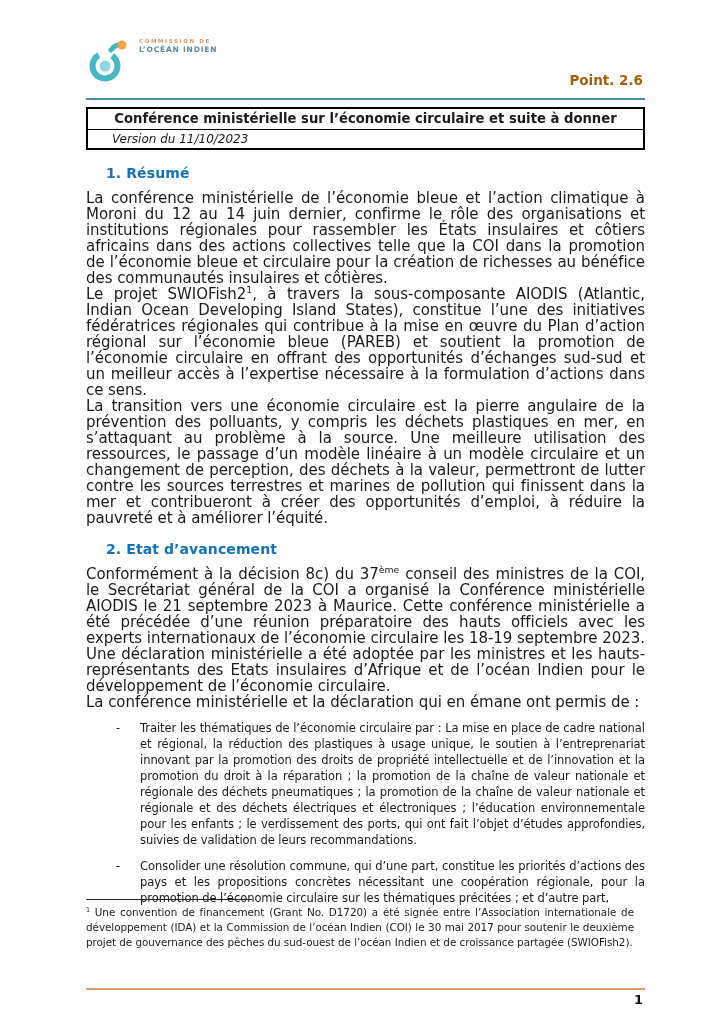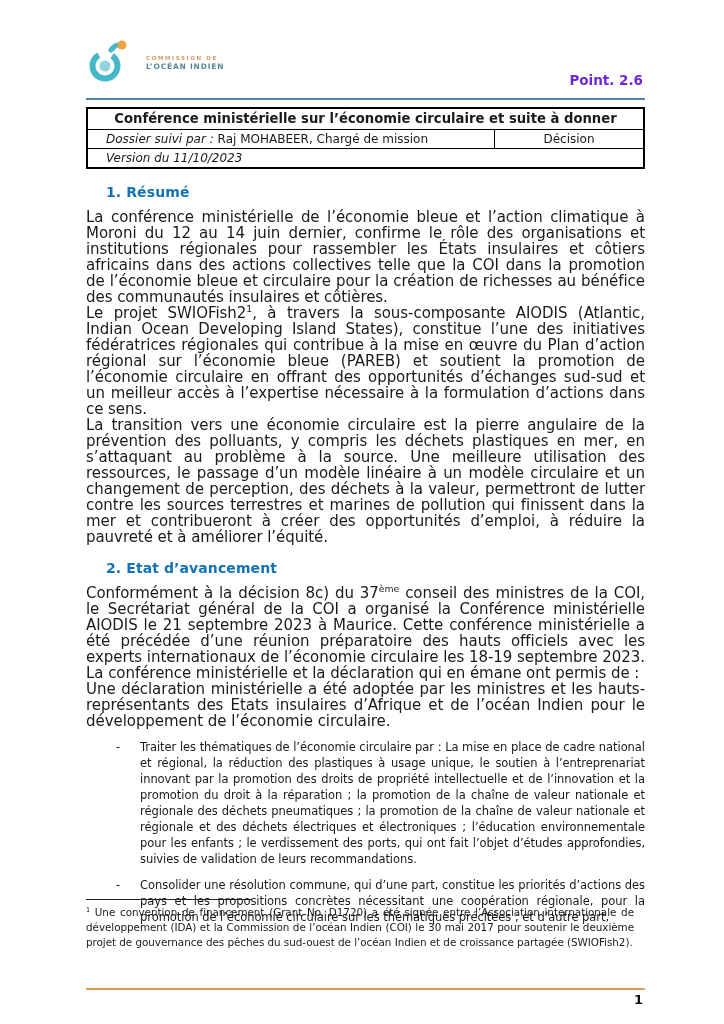--- a/index.html
+++ b/index.html
@@ -10,32 +10,32 @@
     background:#ffffff;
     font-family:"DejaVu Sans","Liberation Sans",sans-serif;
     color:#1a1a1a;
     overflow:hidden;
   }
   .content{
     position:absolute;left:86px;right:79px;top:0;
   }
   
   .header{position:relative;height:52px;margin-top:38px;}
-  .logo{position:absolute;left:2px;top:0;display:flex;align-items:center;gap:18px;}
+  .logo{position:absolute;left:2px;top:0;display:flex;gap:11px;}
   .logo-text{display:flex;flex-direction:column;line-height:1.25;}
   .logo-line1{font-size:5.5px;letter-spacing:1.6px;color:#d9995c;font-weight:bold;}
   .logo-line2{font-size:7.5px;letter-spacing:0.8px;color:#57879b;font-weight:bold;}
-  .point-label{position:absolute;right:2px;bottom:2px;font-weight:bold;font-size:13.5px;color:#6d28d9;text-align:center;}
+  .point-label{position:absolute;right:2px;bottom:2px;font-weight:bold;font-size:13.5px;color:#a16207;text-align:center;}
   .top-rule{margin-top:8px;border-top:2.5px solid #4a87ab;height:0;}
   
   .info-table{
     width:100%;border-collapse:collapse;margin-top:7px;
     border:2px solid #000;font-size:12px;
   }
-  .info-table td{border:1.5px solid #000;padding:1px 18px;vertical-align:top;line-height:1.35;}
+  .info-table td{border:1.5px solid #000;padding:1px 24px;vertical-align:top;line-height:1.35;}
   .tbl-title{font-weight:bold;text-align:center;font-size:13.2px;padding:2px 4px;}
   .col-right{width:112px;text-align:center;}
   .italic{font-style:italic;}
   
   .section-heading{
     color:#1272b8;font-weight:bold;font-size:14px;
     margin:15px 0 9px 20px;letter-spacing:0.1px;
   }
   .para{
     font-size:15px;line-height:16px;text-align:justify;
@@ -81,38 +81,34 @@
     </div>
 
     <div class="top-rule"></div>
 
     <table class="info-table">
       <tbody>
           <tr>
         <td class="tbl-title" colspan="2">Conférence ministérielle sur l’économie circulaire et suite à donner</td>
       </tr>
       <tr>
-        <td><span class="italic">Dossier suivi par :</span><span> Raj MOHABEER, Chargé de mission</span></td>
-        <td class="col-right">Décision</td>
-      </tr>
-      <tr>
         <td class="italic" colspan="2">Version du 11/10/2023</td>
       </tr>
     </tbody>
       </table>
 
     <div class="section-heading">1. Résumé</div>
     <div class="para">La conférence ministérielle de l’économie bleue et l’action climatique à Moroni du 12 au 14 juin dernier, confirme le rôle des organisations et institutions régionales pour rassembler les États insulaires et côtiers africains dans des actions collectives telle que la COI dans la promotion de l’économie bleue et circulaire pour la création de richesses au bénéfice des communautés insulaires et côtières.</div>
     <div class="para"><span>Le projet SWIOFish2</span><sup>1</sup><span>, à travers la sous-composante AIODIS (Atlantic, Indian Ocean Developing Island States), constitue l’une des initiatives fédératrices régionales qui contribue à la mise en œuvre du Plan d’action régional sur l’économie bleue (PAREB) et soutient la promotion de l’économie circulaire en offrant des opportunités d’échanges sud-sud et un meilleur accès à l’expertise nécessaire à la formulation d’actions dans ce sens.</span></div>
     <div class="para">La transition vers une économie circulaire est la pierre angulaire de la prévention des polluants, y compris les déchets plastiques en mer, en s’attaquant au problème à la source. Une meilleure utilisation des ressources, le passage d’un modèle linéaire à un modèle circulaire et un changement de perception, des déchets à la valeur, permettront de lutter contre les sources terrestres et marines de pollution qui finissent dans la mer et contribueront à créer des opportunités d’emploi, à réduire la pauvreté et à améliorer l’équité.</div>
 
     <div class="section-heading">2. Etat d’avancement</div>
     <div class="para"><span>Conformément à la décision 8c) du 37</span><sup>ème</sup><span> conseil des ministres de la COI, le Secrétariat général de la COI a organisé la Conférence ministérielle AIODIS le 21 septembre 2023 à Maurice. Cette conférence ministérielle a été précédée d’une réunion préparatoire des hauts officiels avec les experts internationaux de l’économie circulaire les 18-19 septembre 2023.</span></div>
+    <div class="para">Une déclaration ministérielle a été adoptée par les ministres et les hauts-représentants des Etats insulaires d’Afrique et de l’océan Indien pour le développement de l’économie circulaire.</div>
     <div class="para lead-in">La conférence ministérielle et la déclaration qui en émane ont permis de :</div>
-    <div class="para">Une déclaration ministérielle a été adoptée par les ministres et les hauts-représentants des Etats insulaires d’Afrique et de l’océan Indien pour le développement de l’économie circulaire.</div>
 
     <div class="bullet">
       <span class="bullet-dash">-</span>
       <span class="bullet-text">Traiter les thématiques de l’économie circulaire par : La mise en place de cadre national et régional, la réduction des plastiques à usage unique, le soutien à l’entreprenariat innovant par la promotion des droits de propriété intellectuelle et de l’innovation et la promotion du droit à la réparation ; la promotion de la chaîne de valeur nationale et régionale des déchets pneumatiques ; la promotion de la chaîne de valeur nationale et régionale et des déchets électriques et électroniques ; l’éducation environnementale pour les enfants ; le verdissement des ports, qui ont fait l’objet d’études approfondies, suivies de validation de leurs recommandations.</span>
     </div>
     <div class="bullet">
       <span class="bullet-dash">-</span>
       <span class="bullet-text">Consolider une résolution commune, qui d’une part, constitue les priorités d’actions des pays et les propositions concrètes nécessitant une coopération régionale, pour la promotion de l’économie circulaire sur les thématiques précitées ; et d’autre part,</span>
     </div>
 

